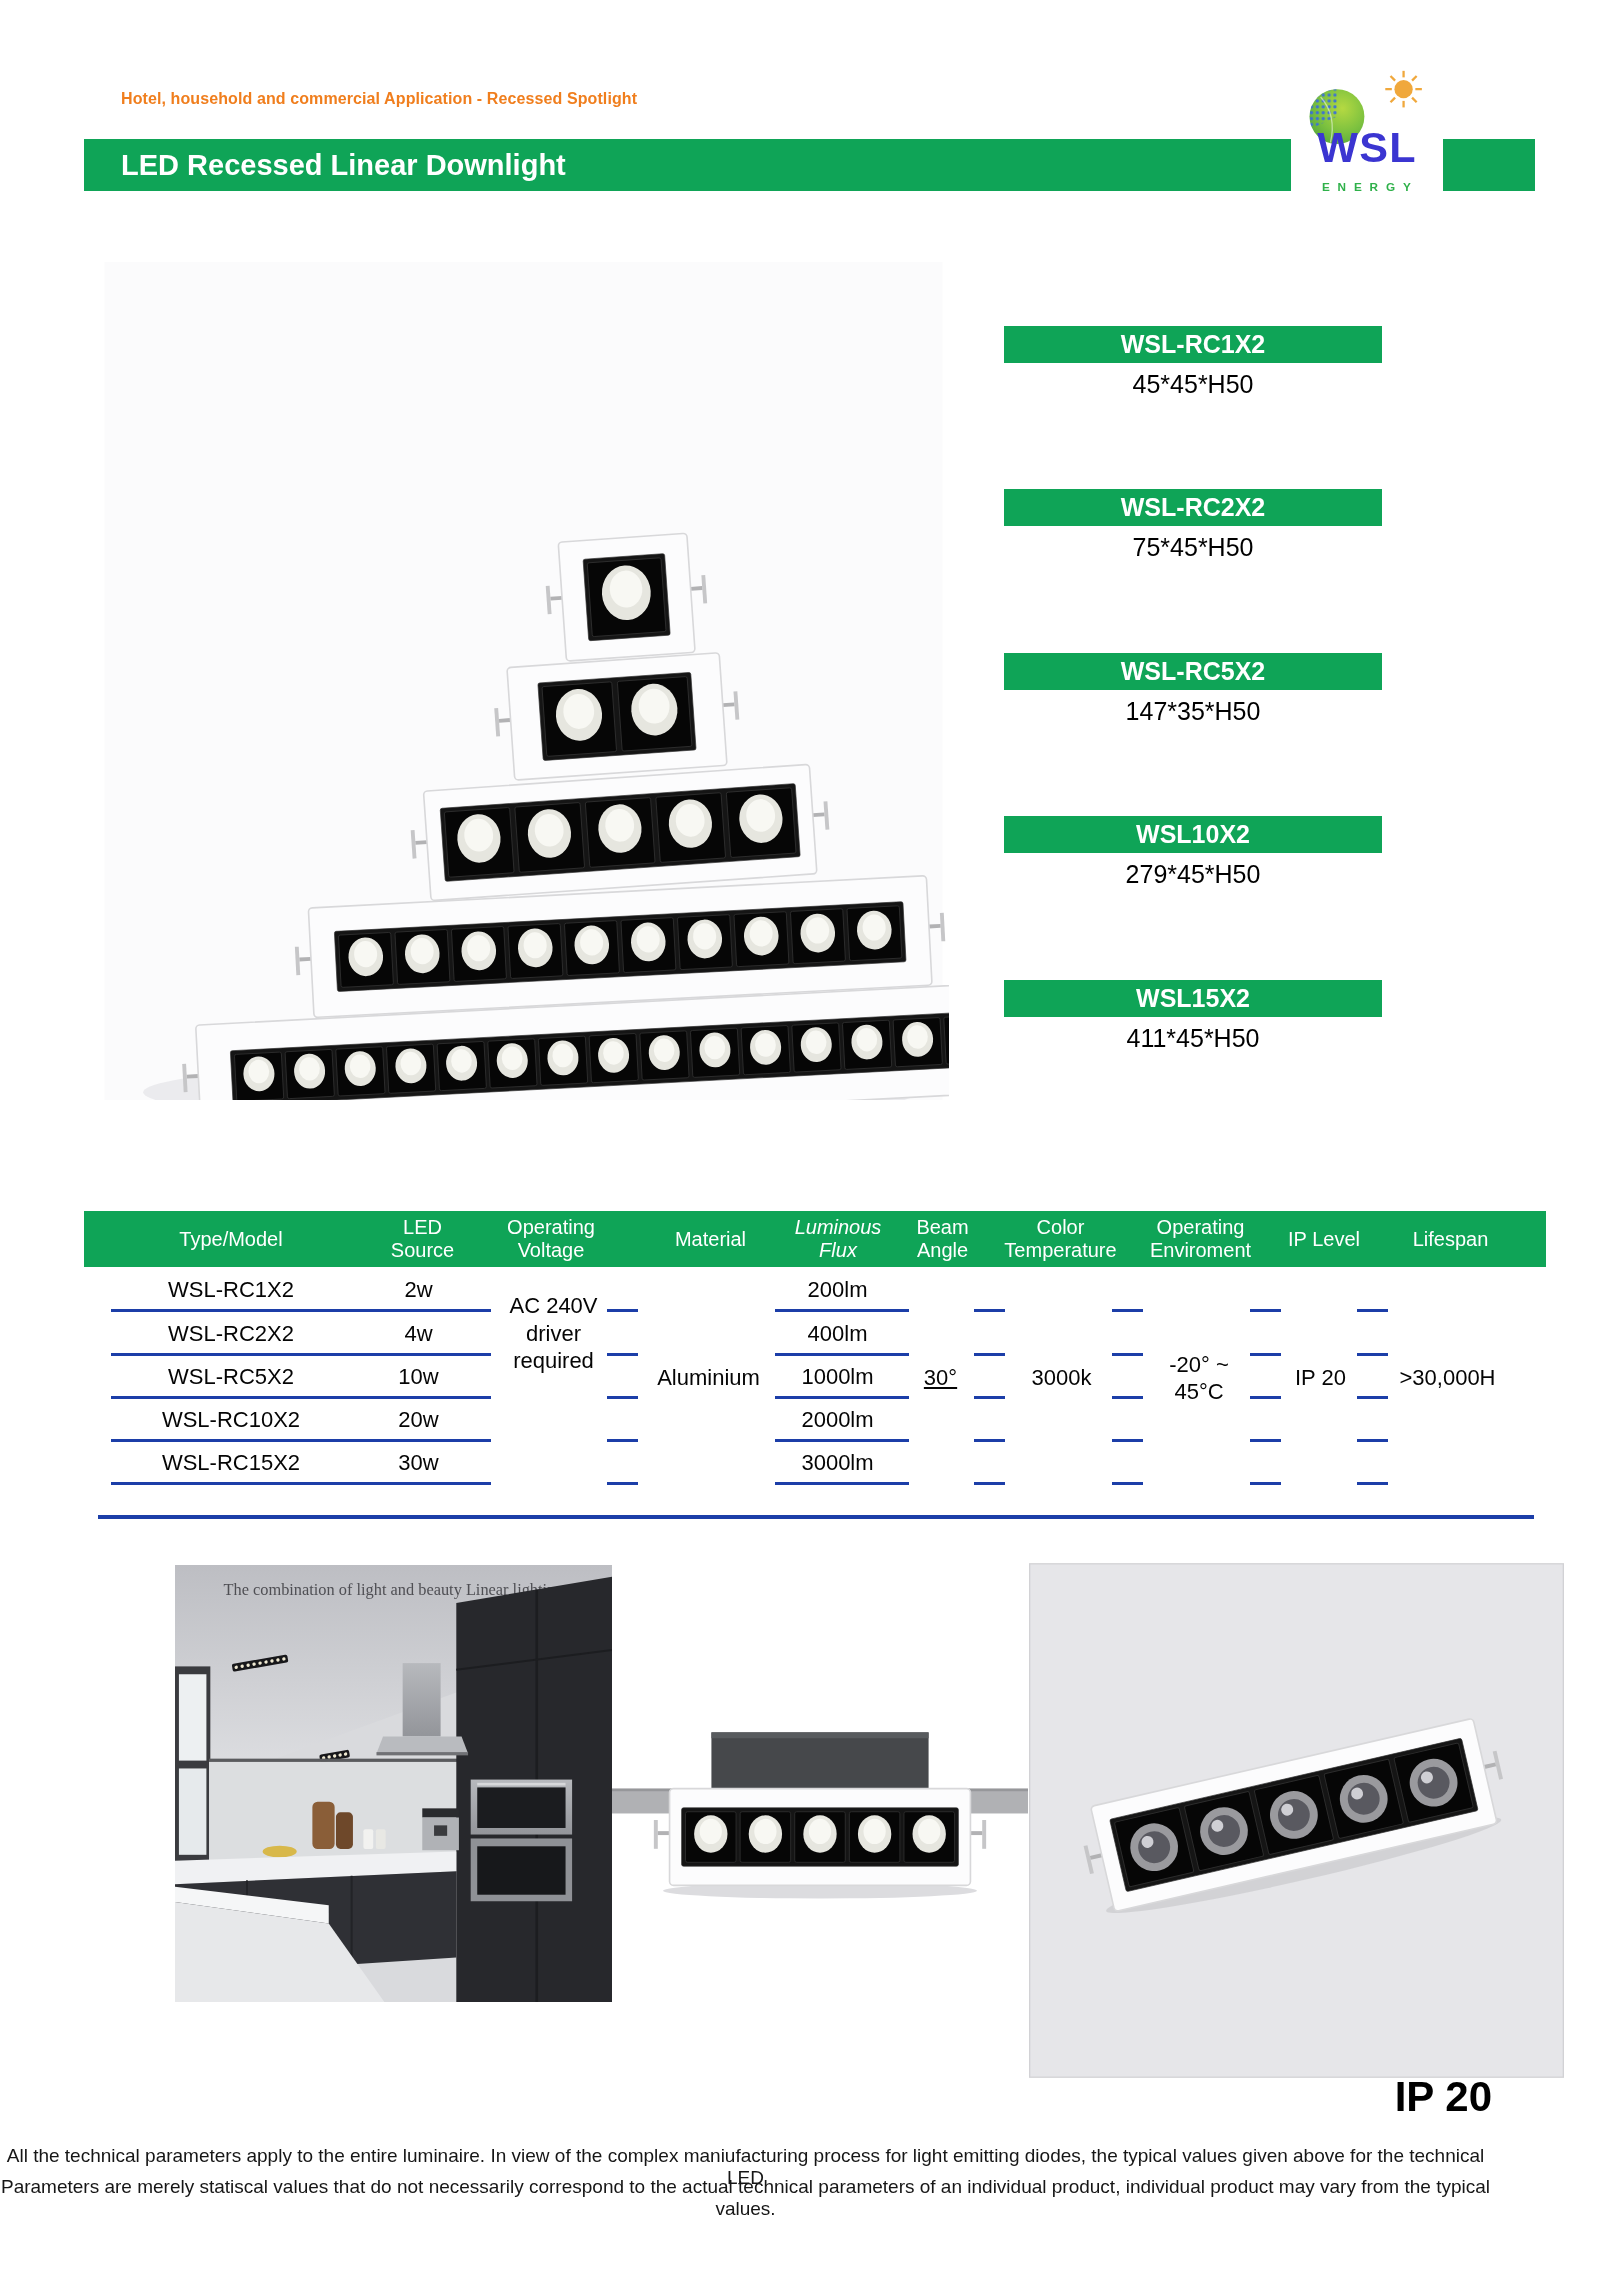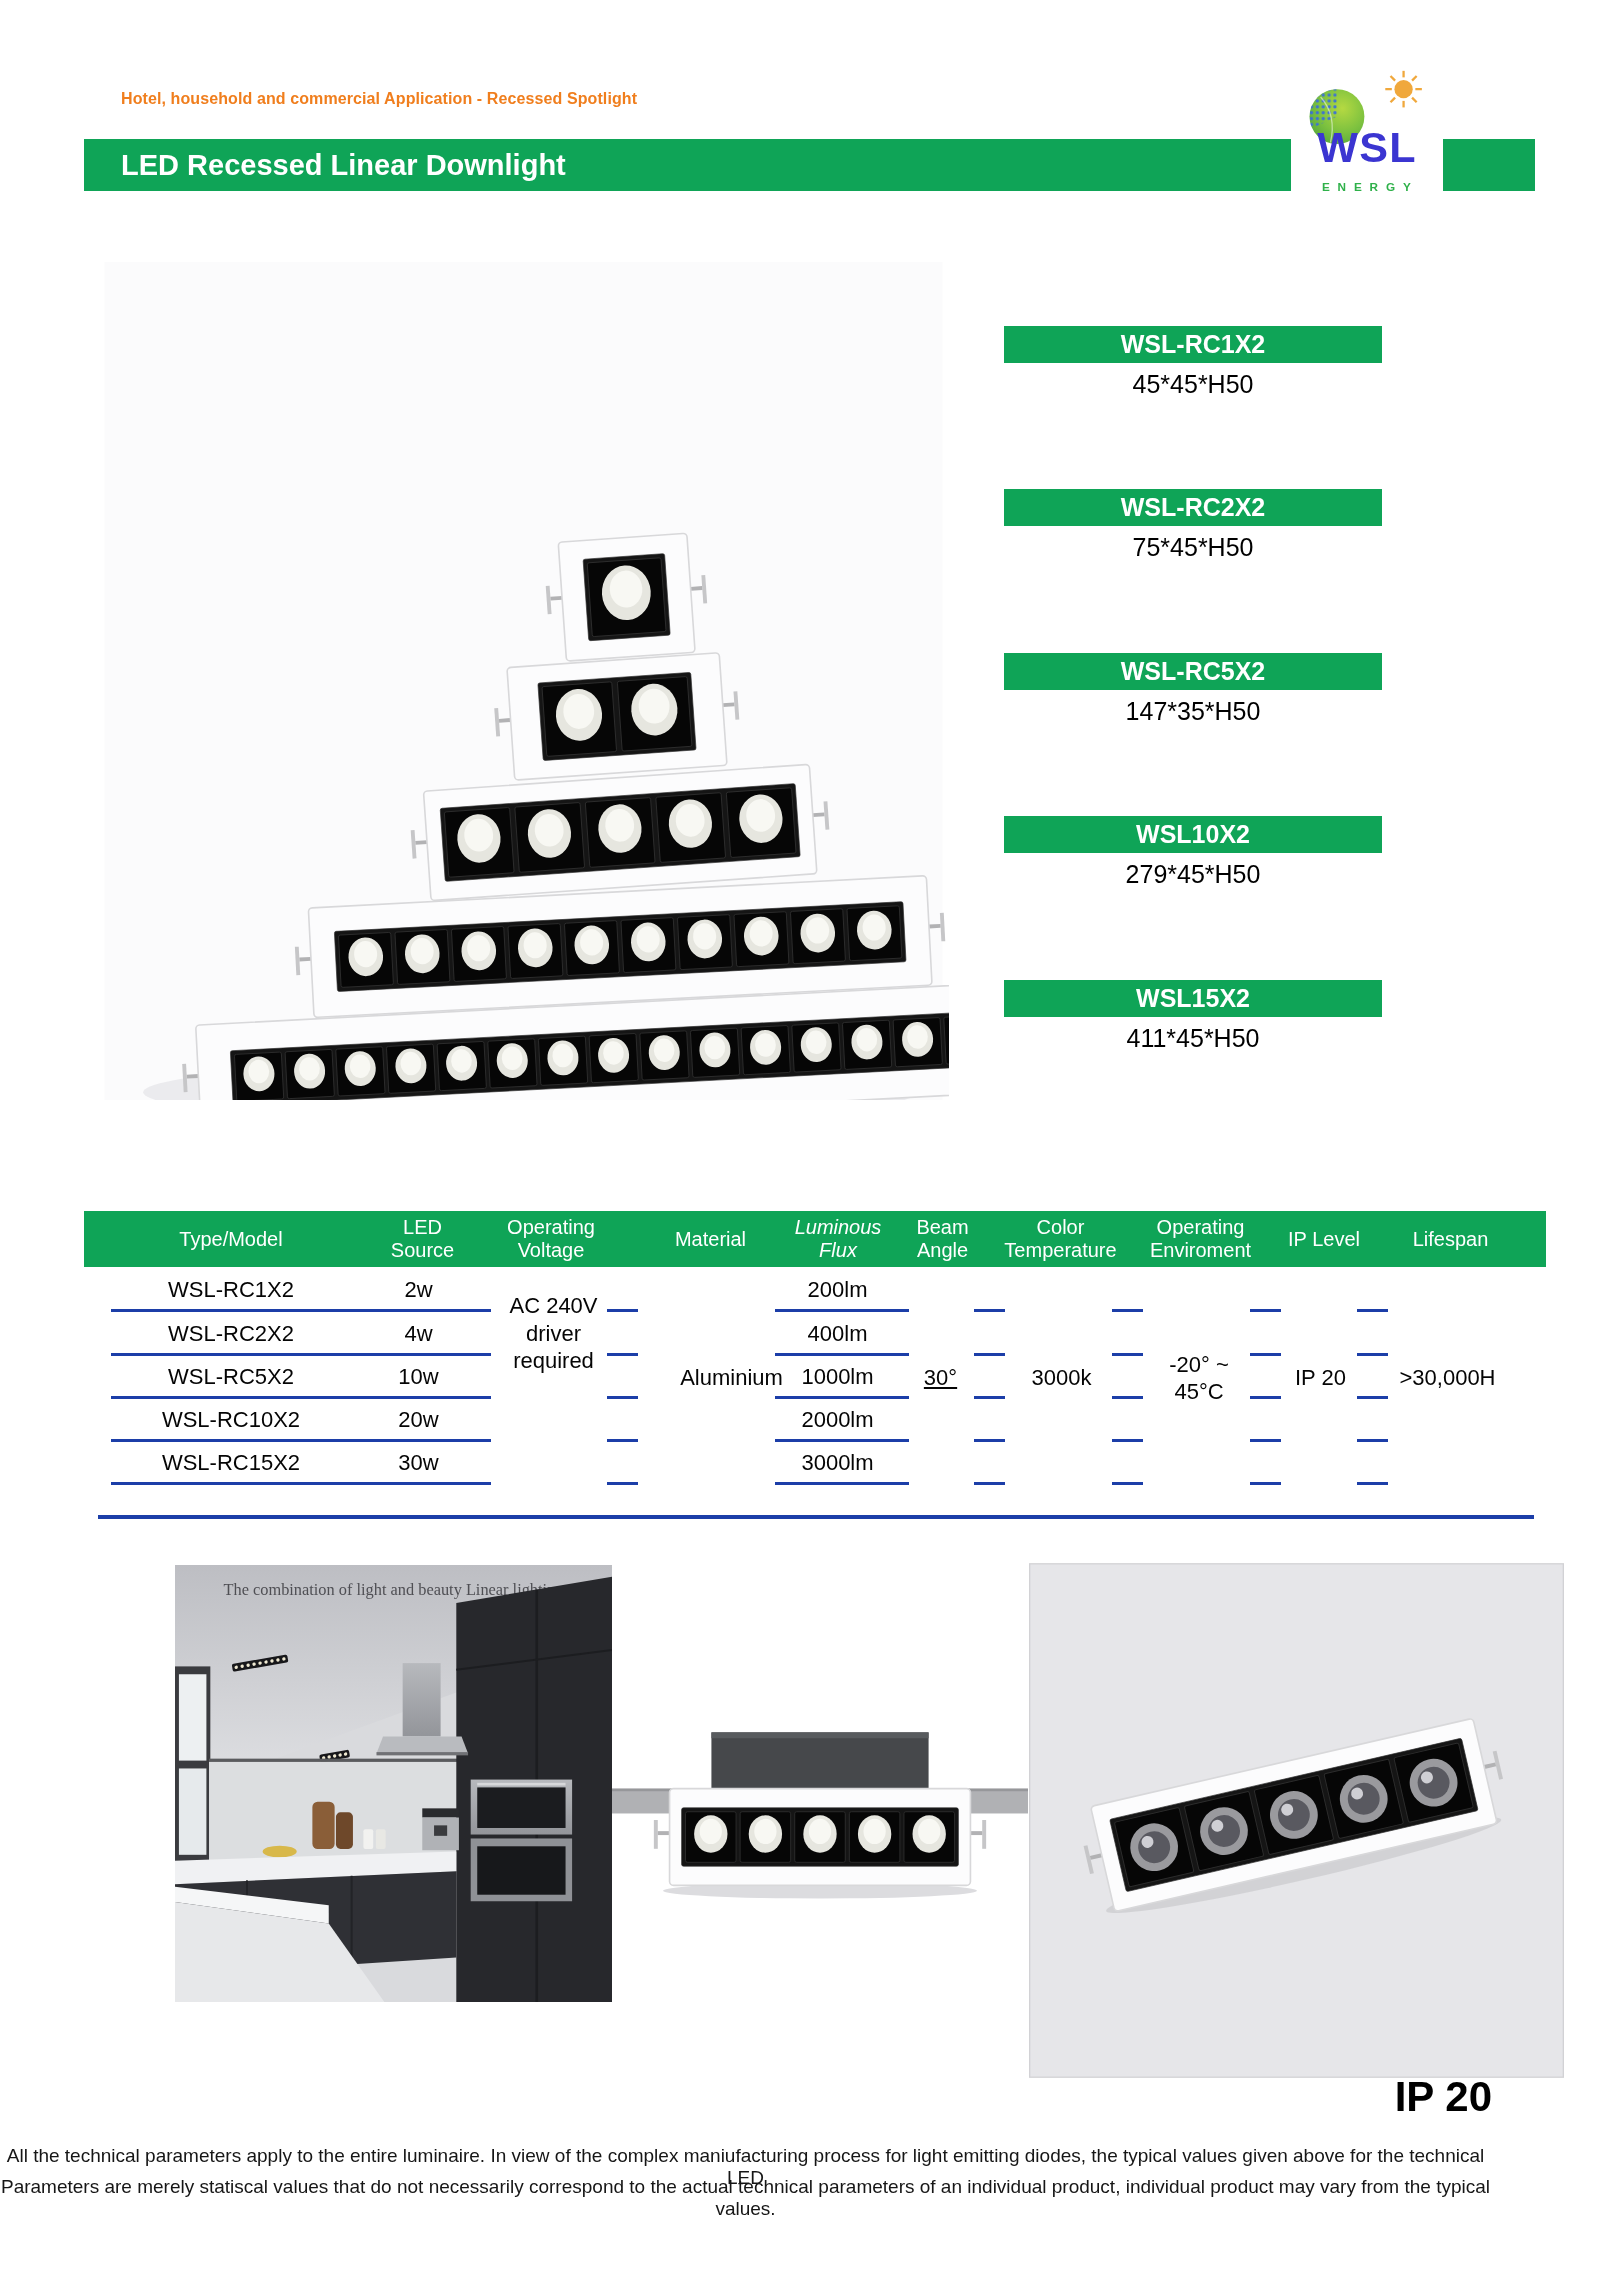--- a/index.html
+++ b/index.html
@@ -58,21 +58,21 @@
   .rline{position:absolute;top:40px;height:2.6px;background:#1C3EA8;}
   .rline-a{left:111px;width:380px;}
   .rline-b{left:775px;width:134px;}
   .rdash{position:absolute;top:40px;height:3.3px;width:31px;background:#1C3EA8;}
   .rdash-1{left:607px;} .rdash-2{left:974px;} .rdash-3{left:1112px;}
   .rdash-4{left:1250px;} .rdash-5{left:1357px;}
 
   .shared{position:absolute;display:flex;align-items:center;justify-content:center;text-align:center;
     font-size:22px;color:#050505;line-height:1.25;}
   #sh-voltage{left:496px;top:1284px;width:115px;height:99px;text-align:center;}
-  #sh-material{left:666px;top:1356px;width:131px;height:43px;}
+  #sh-material{left:643px;top:1356px;width:131px;height:43px;}
   #sh-beam{left:898px;top:1356px;width:85px;height:43px;text-decoration:underline;}
   #sh-ct{left:1006px;top:1356px;width:111px;height:43px;}
   #sh-env{left:1150px;top:1335px;width:98px;height:86px;}
   #sh-ip{left:1281px;top:1356px;width:79px;height:43px;}
   #sh-life{left:1372px;top:1356px;width:151px;height:43px;}
 
   #divider{left:98px;top:1515px;width:1436px;height:3.9px;background:#1C3EA8;}
 
   
   #kitchen{left:175px;top:1565px;width:437px;height:437px;}

